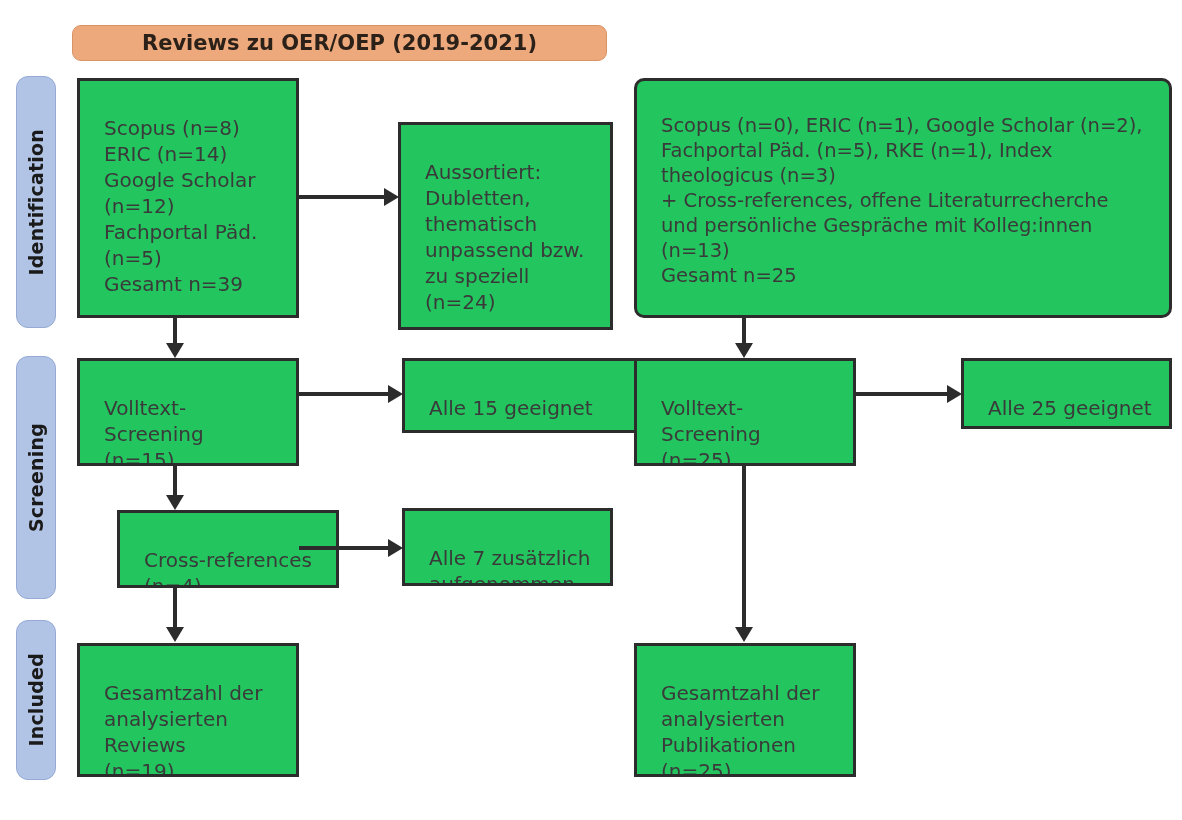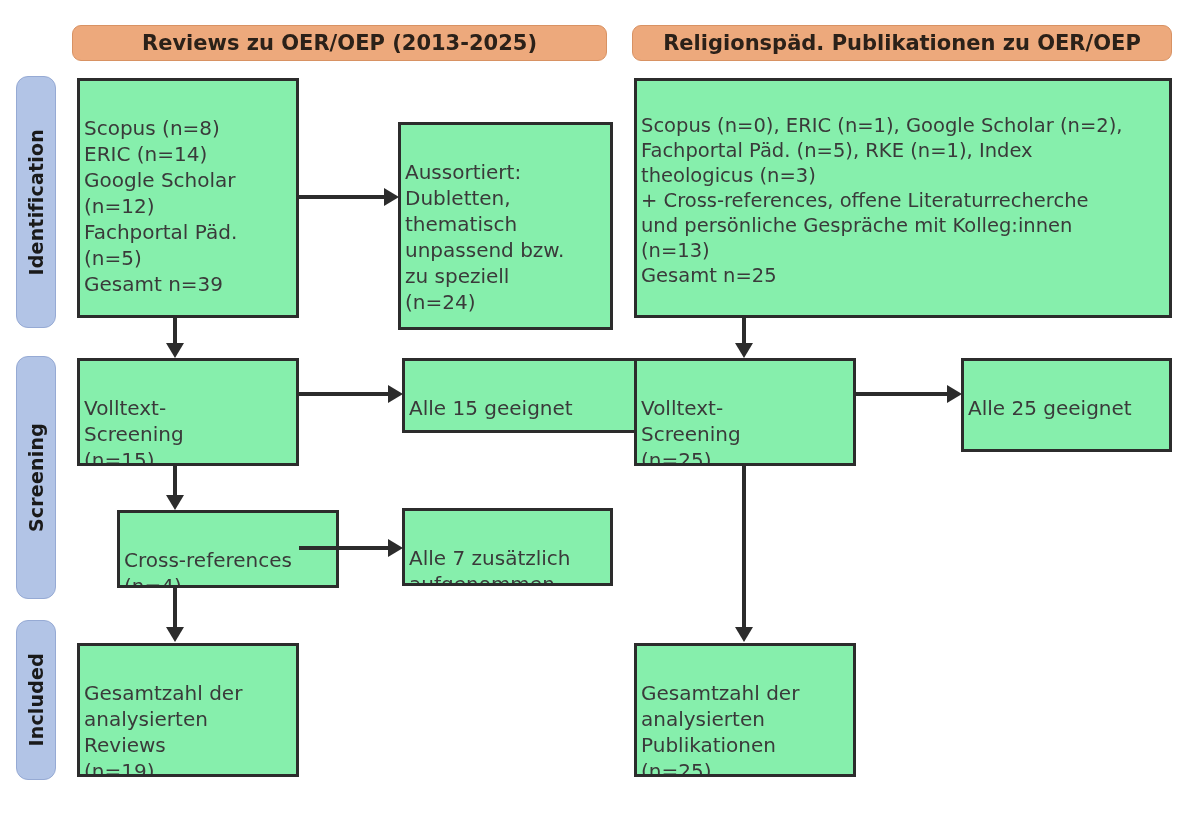--- a/index.html
+++ b/index.html
@@ -49,31 +49,31 @@
     justify-content: center;
     color: #2b2119;
     font-size: 21px;
     font-weight: bold;
     white-space: nowrap;
   }
 
   
   .flow-box {
     position: absolute;
-    background: #86efac;
+    background: #22c55e;
     border: 3px solid #2c2c2c;
     box-sizing: border-box;
-    padding: 8px 10px 6px 4px;
+    padding: 8px 10px 6px 24px;
     font-size: 20px;
     line-height: 1.30;
     color: #3a3a3a;
     white-space: pre-line;
     overflow: hidden;
   }
-  .flow-box.compact { font-size: 19.5px; line-height: 1.28; }
+  .flow-box.compact { font-size: 19.5px; line-height: 1.28; border-radius: 10px; }
 
   
   .v-line {
     position: absolute;
     width: 4px;
     background: #2c2c2c;
   }
   .h-line {
     position: absolute;
     height: 4px;
@@ -105,26 +105,23 @@
 
   <div class="stage-bar" style="left:16px; top:356px; width:40px; height:243px;">
     <span class="stage-label">Screening</span>
   </div>
 
   <div class="stage-bar" style="left:16px; top:620px; width:40px; height:160px;">
     <span class="stage-label">Included</span>
   </div>
 
   <div class="header-pill" style="left:72px; top:25px; width:535px; height:36px;">
-    <span>Reviews zu OER/OEP (2013-2025)</span>
-  </div>
-
-  <div class="header-pill" style="left:632px; top:25px; width:540px; height:36px;">
-    <span>Religionspäd. Publikationen zu OER/OEP</span>
-  </div>
+    <span>Reviews zu OER/OEP (2019-2021)</span>
+  </div>
+
 
   <div class="flow-box" style="left:77px; top:78px; width:222px; height:240px;">
     <span>Scopus (n=8)
 ERIC (n=14)
 Google Scholar
 (n=12)
 Fachportal Päd.
 (n=5)
 Gesamt n=39</span>
   </div>
@@ -195,21 +192,21 @@
 
   <div class="v-line" style="left:742px; top:318px; height:33px;"></div>
   <div class="arrow-down" style="left:735px; top:343px;"></div>
 
   <div class="flow-box" style="left:634px; top:358px; width:222px; height:108px;">
     <span>Volltext-
 Screening
 (n=25)</span>
   </div>
 
-  <div class="flow-box" style="left:961px; top:358px; width:211px; height:94px;">
+  <div class="flow-box" style="left:961px; top:358px; width:211px; height:71px;">
     <span>Alle 25 geeignet</span>
   </div>
 
   <div class="h-line" style="left:856px; top:392px; width:92px;"></div>
   <div class="arrow-right" style="left:947px; top:385px;"></div>
 
   <div class="v-line" style="left:742px; top:466px; height:168px;"></div>
   <div class="arrow-down" style="left:735px; top:627px;"></div>
 
   <div class="flow-box" style="left:634px; top:643px; width:222px; height:134px;">

